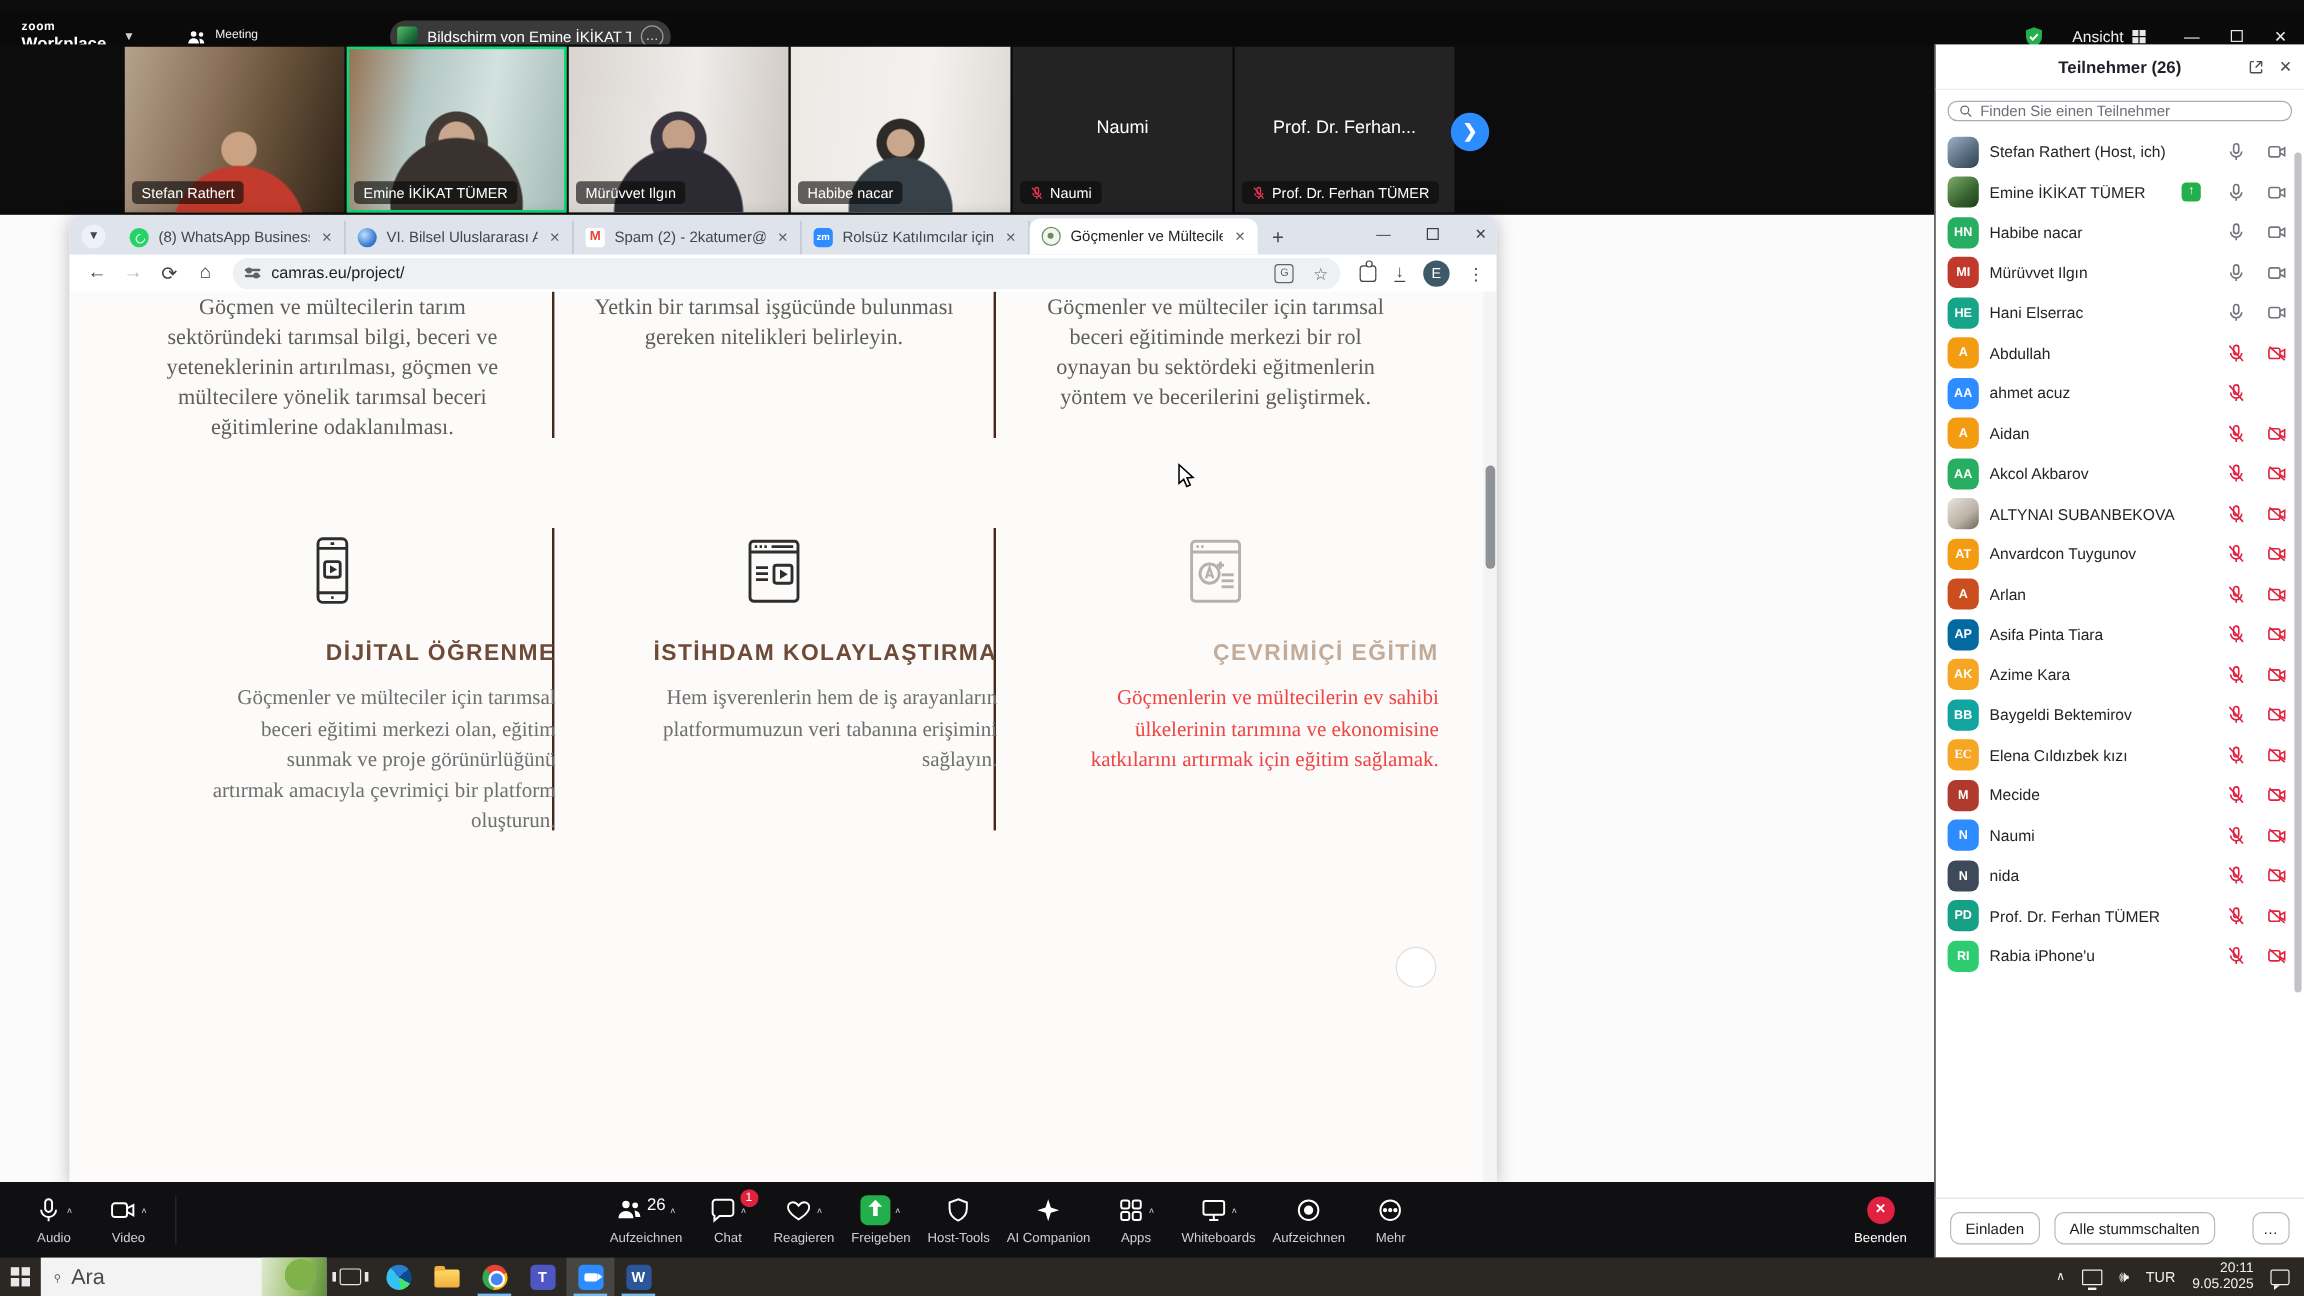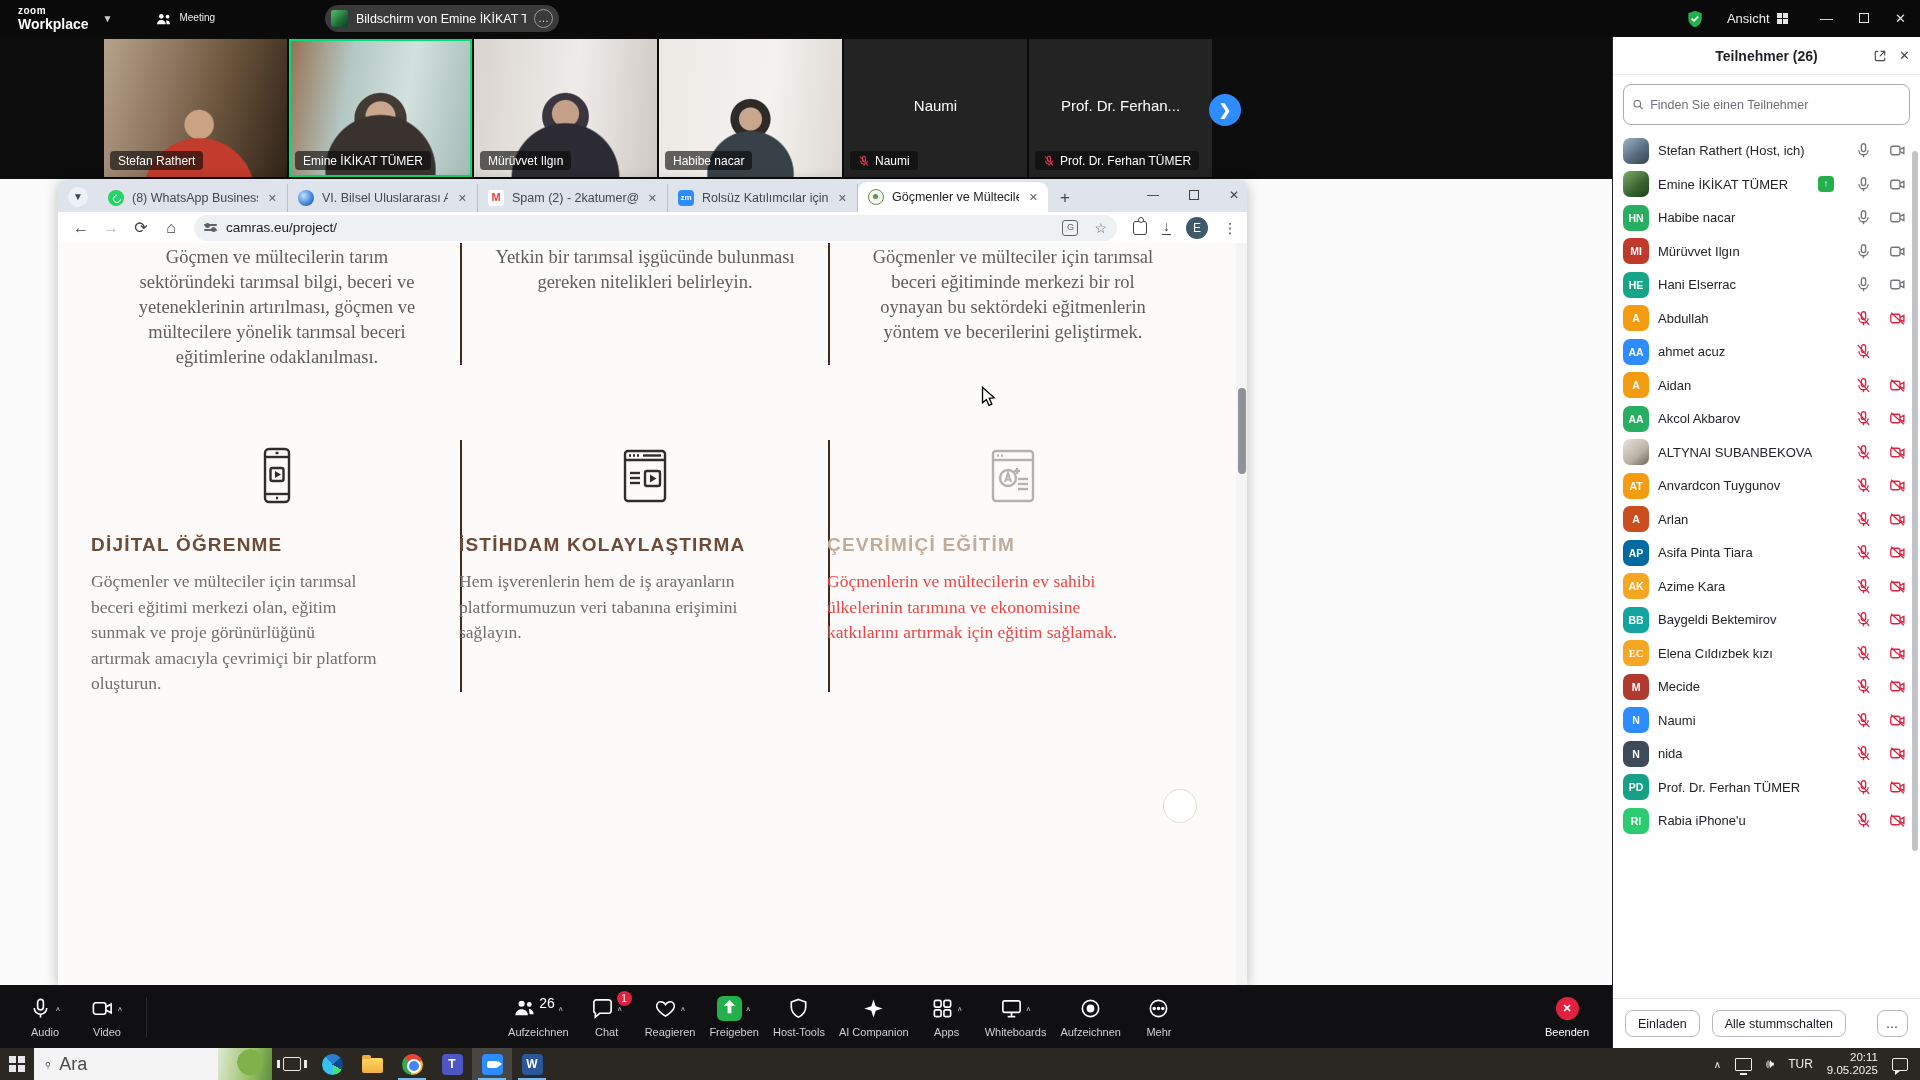--- a/index.html
+++ b/index.html
@@ -1,20 +1,20 @@
 <!DOCTYPE html>
 <html><head>
 <meta charset="utf-8">
 <style>
   * { margin:0; padding:0; box-sizing:border-box; }
   body { background:#000; font-family:"Liberation Sans", sans-serif; }
   .stage { position:relative; width:1920px; height:1080px; overflow:hidden; background:#0c0c0c; }
 
   
-  .titlebar { position:absolute; left:0; top:0; width:1920px; height:37px; background:#0a0a0a; display:flex; align-items:center; color:#fff; }
+  .titlebar { position:absolute; left:0; top:12px; width:1920px; height:37px; background:#0a0a0a; display:flex; align-items:center; color:#fff; }
   .logo-block { margin-left:18px; line-height:1; }
   .logo-z { font-size:10px; font-weight:bold; letter-spacing:.5px; color:#fff; }
   .logo-w { font-size:14px; font-weight:bold; color:#fff; margin-top:1px; }
   .tb-chev { color:#cfcfcf; font-size:10px; margin:0 0 0 14px; }
   .meeting-tab { display:flex; align-items:flex-start; gap:7px; margin-left:44px; font-size:10px; color:#f0f0f0; }
   .share-pill { position:absolute; left:325px; top:5px; height:27px; background:#3a3a3a; border-radius:14px; display:flex; align-items:center; gap:8px; padding:0 6px 0 6px; }
   .share-pill .thumb { width:17px; height:17px; border-radius:3px; background:linear-gradient(135deg,#57c06a,#1d6e3a 60%,#0e3d20); }
   .share-pill .txt { font-size:12.5px; color:#fff; max-width:170px; white-space:nowrap; overflow:hidden; }
   .share-pill .dots { width:19px; height:19px; border:1px solid #9a9a9a; border-radius:50%; color:#dedede; font-size:11px; line-height:17px; text-align:center; }
   .tb-right { position:absolute; right:14px; top:0; height:37px; display:flex; align-items:center; gap:22px; }
@@ -99,21 +99,21 @@
   .toolbar-right { display:flex; align-items:center; gap:15px; color:#3f4247; margin-left:4px; }
   .ext-ico { width:14px; height:14px; border:1.6px solid #3f4247; border-radius:3px; position:relative; }
   .ext-ico::after { content:""; position:absolute; left:4px; top:-5px; width:4px; height:4px; border-radius:50%; border:1.6px solid #3f4247; background:#fff; }
   .dl-ico { font-size:14px; border-bottom:1.8px solid #3f4247; line-height:13px; padding:0 1px 1px; }
   .avatar-e { width:22px; height:22px; border-radius:50%; background:#3e5a68; color:#fff; font-size:12px; text-align:center; line-height:22px; }
   .kebab { font-size:14px; letter-spacing:0; }
 
   .bcontent { position:relative; height:742px; background:#fcfbf9; overflow:hidden; }
   .intro-col { position:absolute; width:372px; text-align:center; font-family:"Liberation Serif", serif; font-size:18.5px; line-height:25px; color:#5e5e5e; white-space:pre-line; }
   .vdiv { position:absolute; width:2px; background:#47291c; }
-  .card { position:absolute; width:372px; text-align:left; }
+  .card { position:absolute; width:372px; text-align:right; }
   .card .c-icon { height:62px; color:#2e2e2e; }
   .card .c-title { margin-top:26px; font-size:19px; font-weight:bold; letter-spacing:1.2px; color:#6e4a38; }
   .card .c-body { margin-top:13px; font-family:"Liberation Serif", serif; font-size:17.5px; line-height:25.5px; color:#6f6f6f; white-space:pre-line; }
   .card.faded .c-icon { opacity:.35; }
   .card.faded .c-title { color:#c2ab99; }
   .card.faded .c-body { color:#ef4444; }
   .bscroll-track { position:absolute; right:0; top:0; width:11px; height:100%; background:#f4f4f4; }
   .bscroll-thumb { position:absolute; right:1.5px; top:145px; width:8px; height:86px; background:#8f9296; border-radius:4px; }
   .scrolltop { position:absolute; left:1105px; top:546px; width:34px; height:34px; border-radius:50%; border:1px solid #e2ded8; background:#fff; }
 
@@ -132,21 +132,21 @@
   .zt-div { width:1px; height:40px; background:#2a2a30; margin:0 8px; }
   .zt-spacer { flex:1; }
   .end-ico { width:23px; height:23px; border-radius:50%; background:#e02240; color:#fff; font-size:11px; line-height:23px; text-align:center; font-weight:bold; }
 
   
   .panel { position:absolute; left:1612px; top:37px; width:308px; height:1011px; background:#fff; border-left:1px solid #26262b; display:flex; flex-direction:column; }
   .p-head { height:38px; display:flex; align-items:center; justify-content:center; position:relative; border-bottom:1px solid #ececf0; }
   .p-title { font-size:14px; font-weight:bold; color:#1f1f27; }
   .p-head-ics { position:absolute; right:10px; display:flex; gap:12px; align-items:center; color:#4a4a52; }
   .p-search-wrap { padding:9px 10px 6px; }
-  .p-search { height:41px; border:1px solid #ababb4; border-radius:8px; display:flex; align-items:center; padding:0 8px; gap:6px; }
+  .p-search { height:17px; border:1px solid #ababb4; border-radius:8px; display:flex; align-items:center; padding:0 8px; gap:6px; }
   .p-search input { border:none; outline:none; font-size:12.5px; color:#33333b; width:100%; background:transparent; font-family:"Liberation Sans",sans-serif; }
   .p-search input::placeholder { color:#6e6e78; }
   .p-list { flex:1; overflow:hidden; position:relative; padding:3px 0 0; }
   .p-row { height:33.5px; display:flex; align-items:center; padding:0 14px 0 10px; gap:9px; }
   .p-avatar { width:26px; height:26px; border-radius:7px; color:#fff; font-size:10.5px; font-weight:bold; display:flex; align-items:center; justify-content:center; flex:0 0 26px; }
   .p-name { flex:1; font-size:13px; color:#232329; white-space:nowrap; overflow:hidden; }
   .p-share-badge { width:16px; height:16px; background:#23b04c; border-radius:4px; color:#fff; font-size:10px; line-height:16px; text-align:center; margin-right:4px; }
   .p-ic { width:17px; height:17px; margin-left:8px; }
   .p-ic svg { width:17px; height:17px; }
   .p-ic.on { color:#73737d; }

